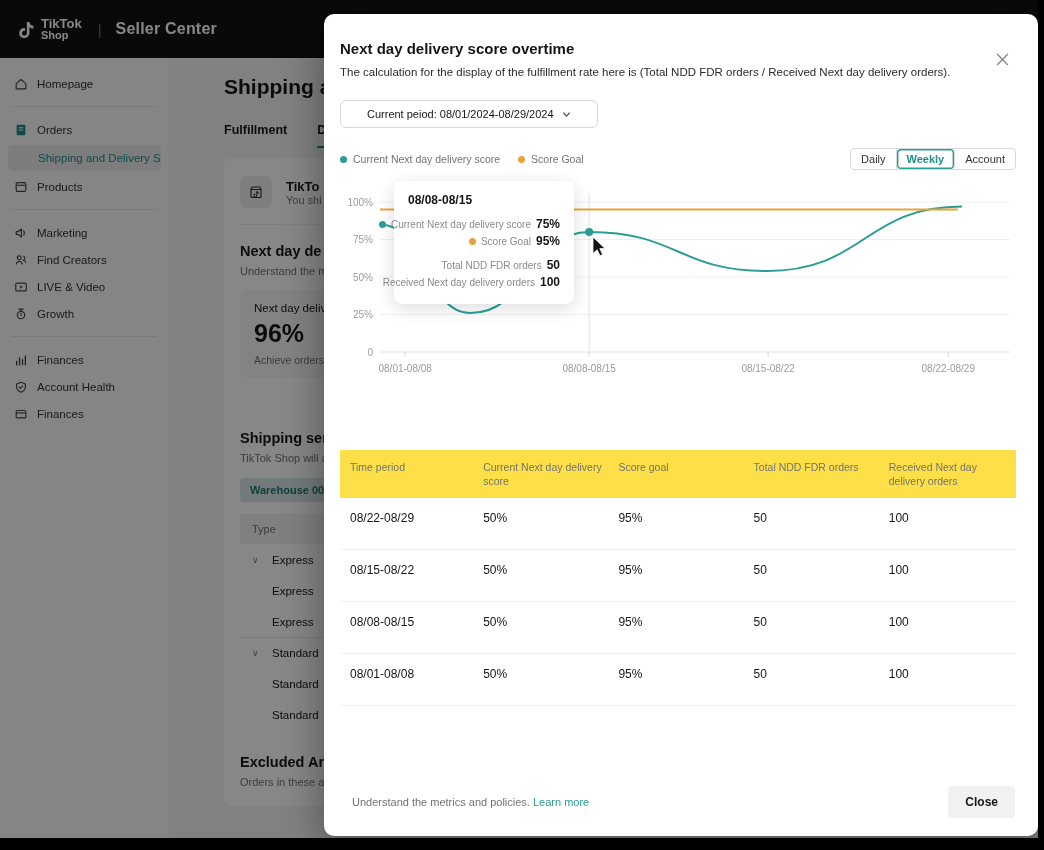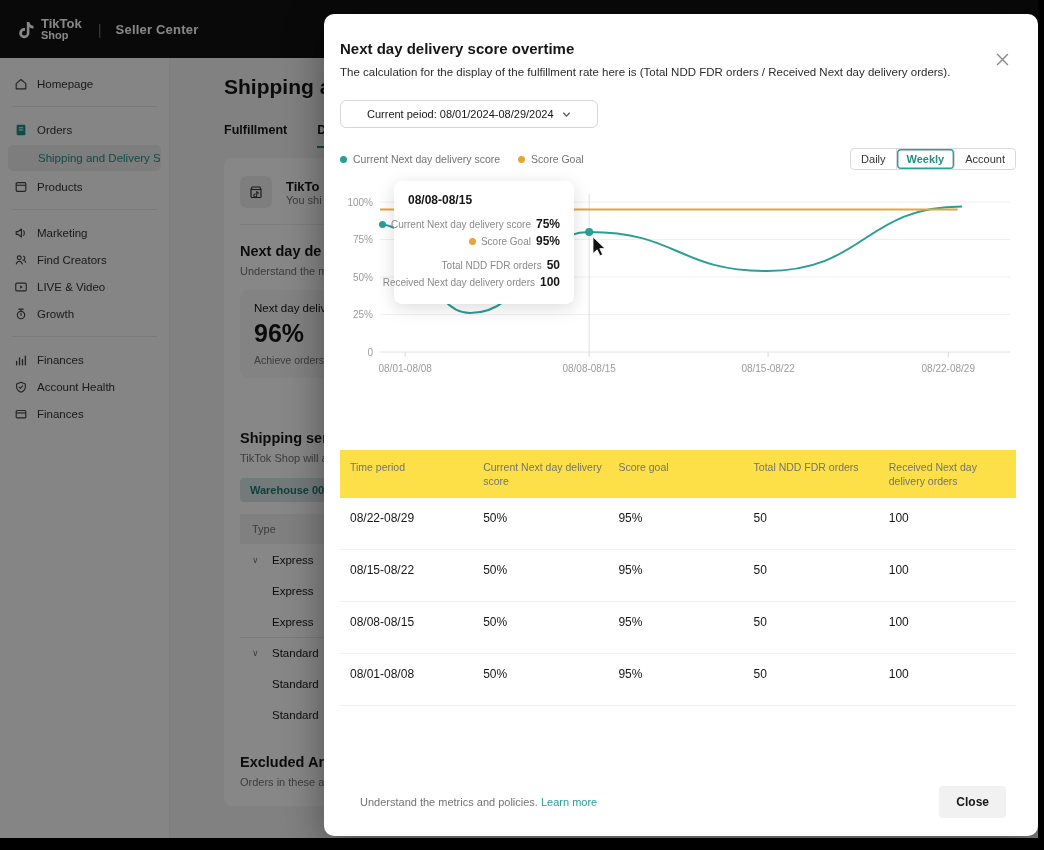--- a/index.html
+++ b/index.html
@@ -8,21 +8,21 @@
 
   .app { position:absolute; left:0; top:0; width:1038px; height:838px; background:#f3f3f3; overflow:hidden; }
 
   
   .navbar { height:58px; background:#111; display:flex; align-items:center; padding:0 16px; }
   .logo-note svg { width:19px; height:23px; display:block; }
   .logo-text { color:#fff; margin-left:6px; line-height:1.03; }
   .logo-tiktok { font-size:13px; font-weight:700; }
   .logo-shop { font-size:11px; font-weight:700; }
   .nav-divider { color:#6a6a6a; margin:0 14px 0 16px; font-size:15px; font-weight:300; }
-  .nav-title { color:#fff; font-size:13px; font-weight:600; letter-spacing:.2px; }
+  .nav-title { color:#fff; font-size:16px; font-weight:600; letter-spacing:.2px; }
 
   
   .body-row { display:flex; height:780px; }
   .sidebar { width:170px; background:#fbfbfb; padding-top:12px; flex:none; border-right:1px solid #ececec; }
   .sb-item { display:flex; align-items:center; gap:9px; padding:0 14px; font-size:11.5px; color:#333; height:27px; cursor:pointer; }
   .sb-item svg { width:14px; height:14px; flex:none; color:#444; }
   .sb-item.active svg { color:#218f88; }
   .sb-sub { margin:2px 8px; border-radius:5px; background:#ececec; color:#218f88; padding:0 10px 0 30px; font-size:11.5px; height:26px; display:flex; align-items:center; white-space:nowrap; overflow:hidden; cursor:pointer; }
   .sb-divider { height:1px; background:#e7e7e7; margin:9px 12px; }
 
@@ -80,21 +80,21 @@
   .tt-row { display:flex; align-items:center; justify-content:flex-end; gap:5px; font-size:10px; color:#8a8a8a; line-height:17px; white-space:nowrap; }
   .tt-row .tt-dot { width:7px; height:7px; border-radius:50%; flex:none; }
   .tt-row .tt-val { font-size:12px; font-weight:700; color:#161616; }
   .tt-row.gap { margin-top:7px; }
 
   .m-table { width:100%; border-collapse:collapse; table-layout:fixed; margin-top:2px; }
   .m-table th { background:#fde047; text-align:left; font-weight:400; font-size:10.5px; color:#737373; padding:10px 8px; line-height:1.35; vertical-align:top; }
   .m-table td { font-size:12px; color:#161616; padding:13px 8px 24px; border-bottom:1px solid #f0f0f0; vertical-align:top; }
   .m-table tr th:first-child, .m-table tr td:first-child { padding-left:10px; }
 
-  .modal-footer { position:absolute; left:0; right:10px; bottom:0; padding:14px 22px 18px 36px; display:flex; align-items:center; justify-content:space-between; }
+  .modal-footer { position:absolute; left:0; right:1px; bottom:0; padding:14px 22px 18px 28px; display:flex; align-items:center; justify-content:space-between; }
   .footer-text { font-size:11px; color:#737373; }
   .footer-link { color:#2a9d96; cursor:pointer; margin-left:3px; }
   .close-btn { background:#f1f1f2; border:none; border-radius:4px; padding:9px 17px; font-size:12px; font-weight:600; color:#161616; cursor:pointer; font-family:inherit; }
 </style>
 </head>
 <body>
 
 <div class="app">
   <div class="navbar">
     <span class="logo-note">

